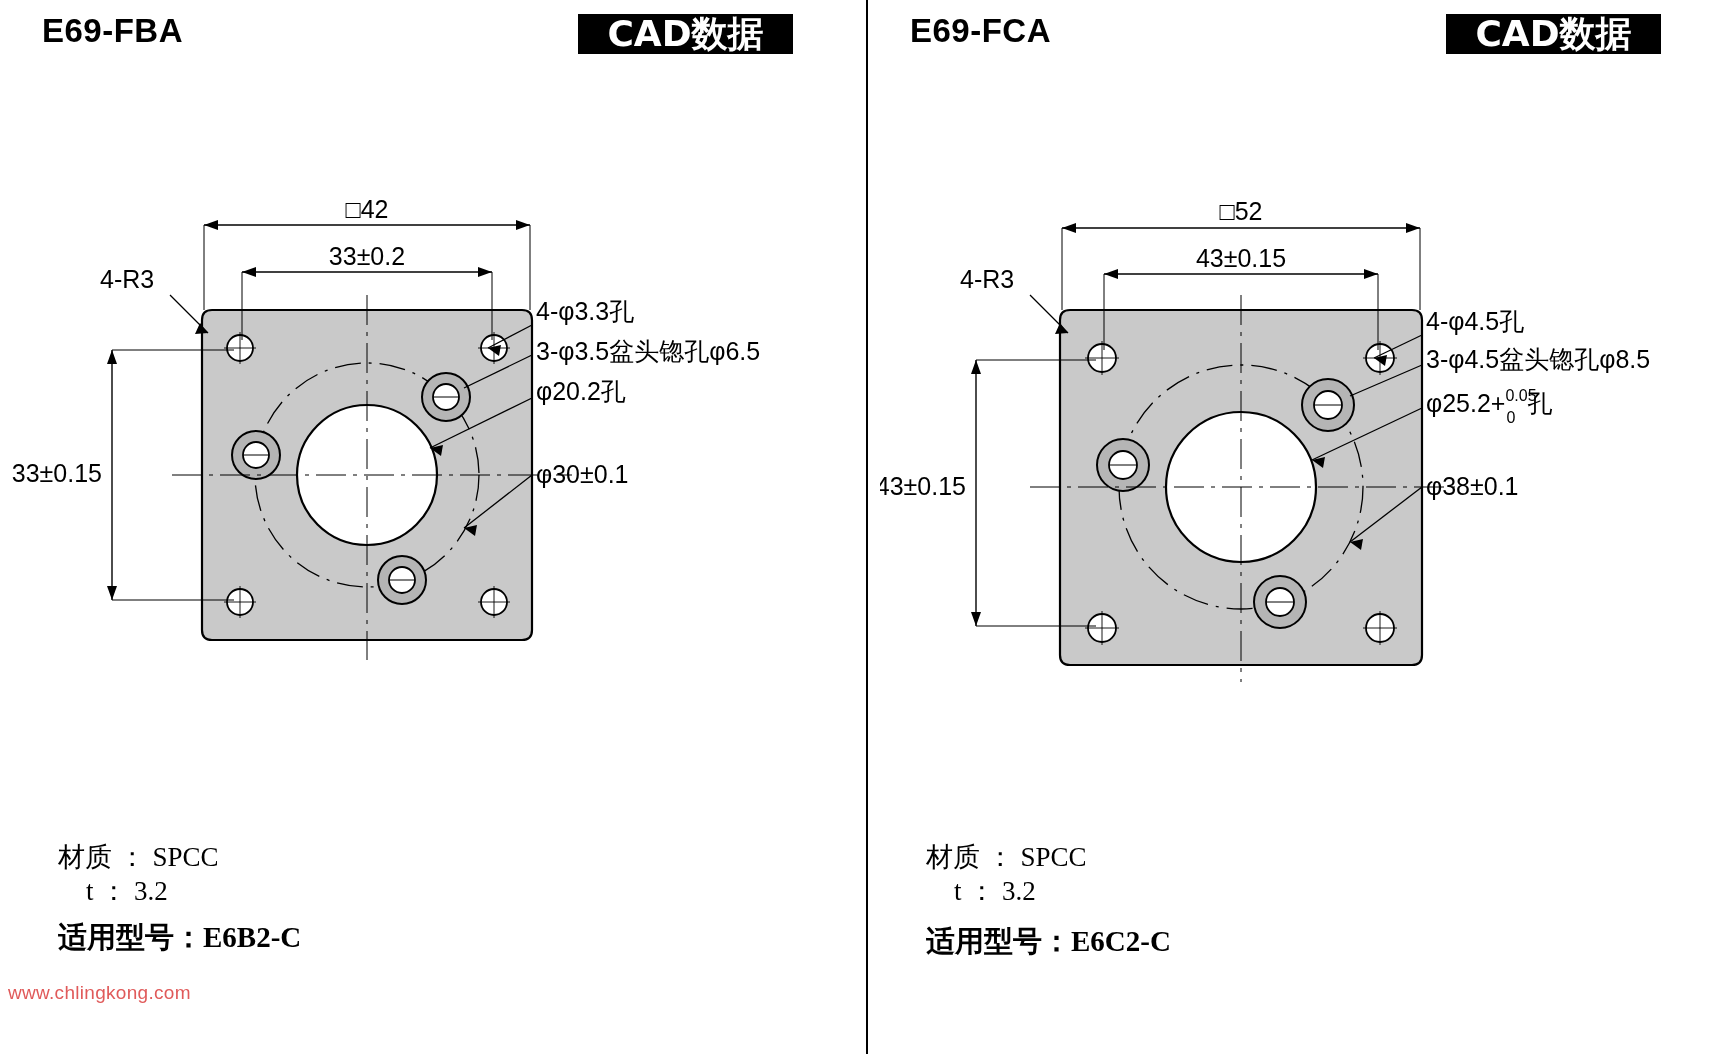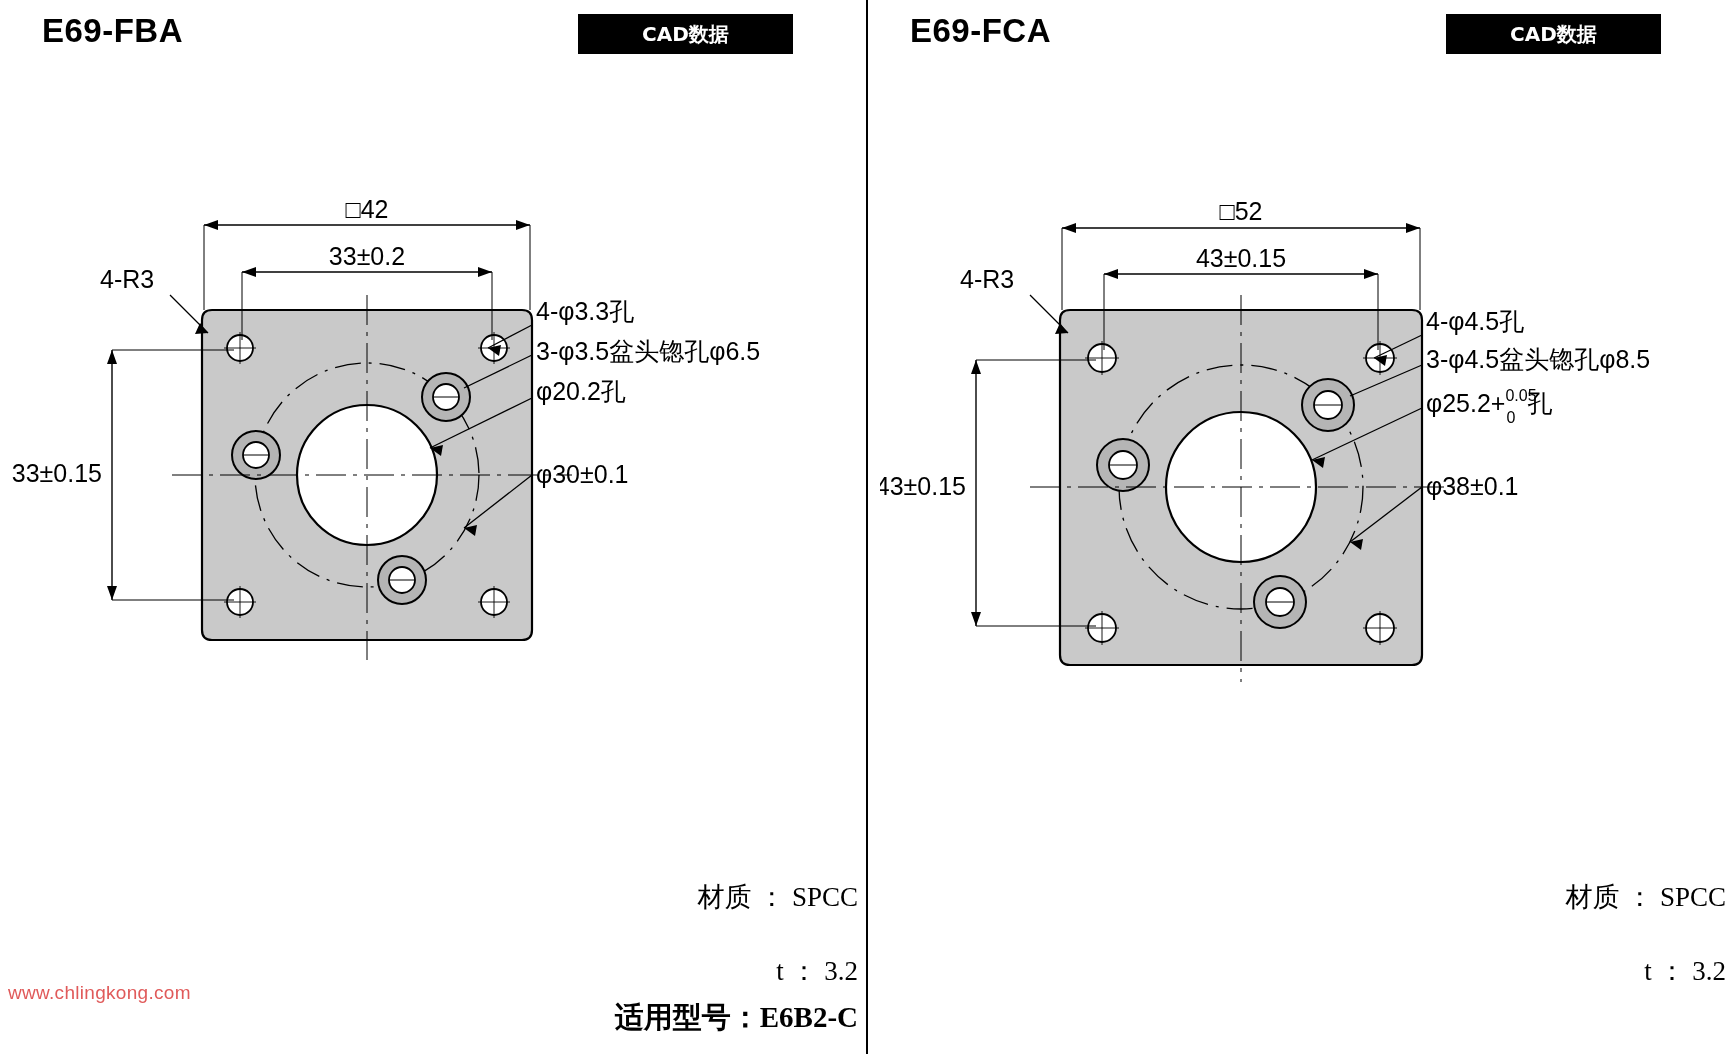--- a/index.html
+++ b/index.html
@@ -26,21 +26,20 @@
     left: 866px;
     width: 2px;
     height: 1054px;
     background: #000;
   }
   .panel {
     position: absolute;
     top: 0;
     width: 885px;
     height: 1054px;
-    text-align: right;
   }
   .panel-left { left: 0; }
   .panel-right { left: 868px; }
 
   .model-title {
     position: absolute;
     top: 12px;
     left: 42px;
     font-size: 33px;
     font-weight: bold;
@@ -48,21 +47,21 @@
     font-family: "Liberation Sans", sans-serif;
   }
   .cad-badge {
     position: absolute;
     top: 14px;
     left: 578px;
     width: 215px;
     height: 40px;
     background: #000;
     color: #fff;
-    font-size: 20px;
+    font-size: 36px;
     font-weight: bold;
     display: flex;
     align-items: center;
     justify-content: center;
     font-family: "DejaVu Sans", sans-serif;
   }
 
   .drawing {
     position: absolute;
     top: 170px;
@@ -76,21 +75,20 @@
     position: absolute;
     left: 58px;
     top: 840px;
     width: 800px;
   }
   .notes .line {
     font-family: "Liberation Serif", serif;
     font-size: 27px;
     line-height: 34px;
     white-space: pre;
-    margin-top: 40px;
   }
   .notes .line.bold {
     font-weight: bold;
     font-size: 29px;
     line-height: 42px;
   }
   .notes .line.bold .reg {
     font-weight: bold;
     font-family: "Liberation Serif", serif;
   }
@@ -343,17 +341,18 @@
           <line x1="542" y1="317" x2="470" y2="372" stroke="#000" stroke-width="1.3"></line>
           <path d="M470 372 l13 -3 l-2 11 z" fill="#000"></path>
           <text x="546" y="325" font-size="25">φ38±0.1</text>
         </g>
       </svg>
     </div>
 
     <div class="notes">
       <div class="line"><span>材质 ：</span> <span>SPCC</span></div>
       <div class="line" style="padding-left:28px;"><span>t ：</span> <span>3.2</span></div>
+      <div class="line bold" style="margin-top:12px;"><span>适用型号：</span><span class="reg">E6C2-C</span></div>
     </div>
   </div>
 
   <div class="watermark">www.chlingkong.com</div>
 </div>
 
 </body></html>

